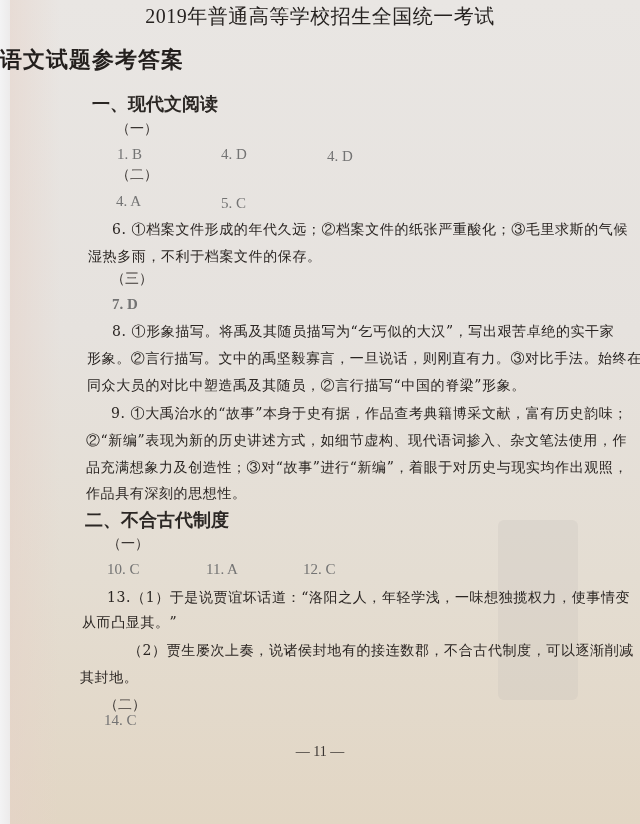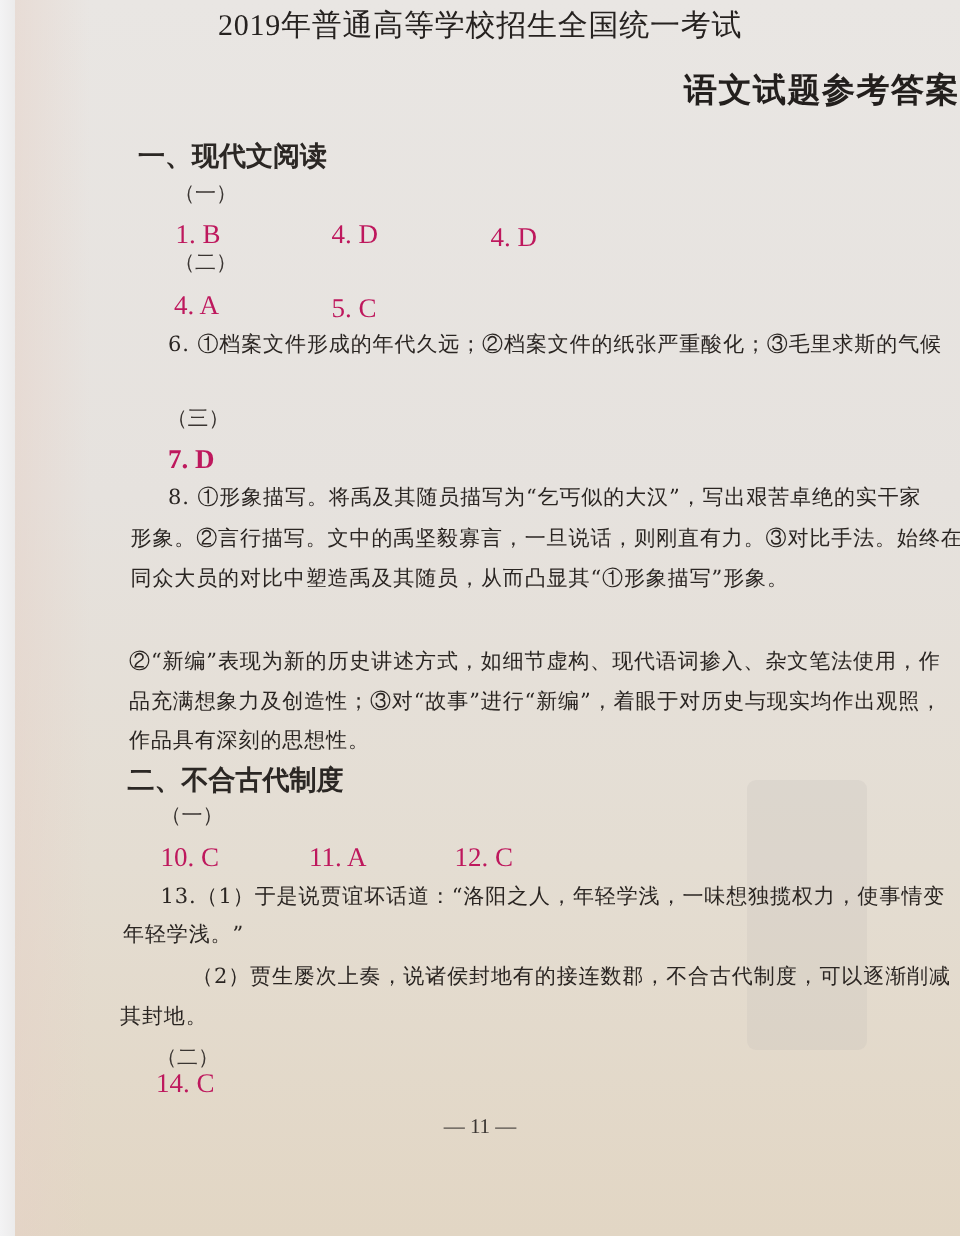--- a/index.html
+++ b/index.html
@@ -17,24 +17,24 @@
     position: absolute; left: 10px; top: 0; width: 50px; height: 824px;
     background: linear-gradient(90deg, rgba(230,210,200,0.5), rgba(230,225,220,0));
   }
   .bleed-block {
     position: absolute; left: 498px; top: 520px; width: 80px; height: 180px;
     background: rgba(190,185,180,0.22); border-radius: 6px;
   }
   .page { position: absolute; left: 0; top: 0; width: 580px; height: 824px; }
   .abs { position: absolute; white-space: nowrap; }
   .title1 { left: 0; width: 640px; text-align: center; top: 3px; font-size: 20px; font-family: "Liberation Serif", serif; letter-spacing: 0.5px; color: #262220; }
-  .title2 { left: 0; width: 640px; text-align: right; top: 45px; font-size: 22px; font-weight: bold; font-family: "DejaVu Sans", sans-serif; letter-spacing: 1px; color: #231f1d; }
+  .title2 { left: 0; width: 640px; text-align: left; top: 45px; font-size: 22px; font-weight: bold; font-family: "DejaVu Sans", sans-serif; letter-spacing: 1px; color: #231f1d; }
   .sec { font-size: 18px; font-weight: bold; font-family: "DejaVu Sans", sans-serif; color: #2b2724; }
   .sub { font-size: 14px; font-family: "DejaVu Sans", sans-serif; color: #3a3532; }
-  .ans { font-size: 18px; font-family: "Liberation Serif", serif; color: #be185d; }
+  .ans { font-size: 15px; font-family: "Liberation Serif", serif; color: #737373; }
   .para { font-size: 14px; font-family: "DejaVu Serif", serif; color: #2a2522; letter-spacing: 0.6px; }
   .pageno { left: 0; width: 640px; text-align: center; top: 744px; font-size: 14px; font-family: Liberation Serif, serif; color: #3a3532; }
 </style>
 </head>
 <body>
 
 <div class="left-edge"></div>
 <div class="shadow-left"></div>
 <div class="bleed-block"></div>
 
@@ -45,40 +45,42 @@
   <div class="abs sec" style="left:92px; top:92px;">一、现代文阅读</div>
   <div class="abs sub" style="left:116px; top:120px;">（一）</div>
   <div class="abs ans" style="left:117px; top:146px;">1. B</div>
   <div class="abs ans" style="left:221px; top:146px;">4. D</div>
   <div class="abs ans" style="left:327px; top:148px;">4. D</div>
   <div class="abs sub" style="left:116px; top:166px;">（二）</div>
   <div class="abs ans" style="left:116px; top:193px;">4. A</div>
   <div class="abs ans" style="left:221px; top:195px;">5. C</div>
 
   <div class="abs para" style="left:112px; top:221px;">6. ①档案文件形成的年代久远；②档案文件的纸张严重酸化；③毛里求斯的气候</div>
+  <div class="abs para" style="left:88px; top:248px;">湿热多雨，不利于档案文件的保存。</div>
 
   <div class="abs sub" style="left:111px; top:270px;">（三）</div>
   <div class="abs ans" style="left:112px; top:296px;font-weight:bold;">7. D</div>
 
   <div class="abs para" style="left:112px; top:323px;">8. ①形象描写。将禹及其随员描写为“乞丐似的大汉”，写出艰苦卓绝的实干家</div>
   <div class="abs para" style="left:87px; top:350px;">形象。②言行描写。文中的禹坚毅寡言，一旦说话，则刚直有力。③对比手法。始终在</div>
-  <div class="abs para" style="left:87px; top:377px;">同众大员的对比中塑造禹及其随员，从而凸显其“①形象描写”形象。</div>
+  <div class="abs para" style="left:87px; top:377px;">同众大员的对比中塑造禹及其随员，②言行描写“中国的脊梁”形象。</div>
 
+  <div class="abs para" style="left:111px; top:405px;">9. ①大禹治水的“故事”本身于史有据，作品查考典籍博采文献，富有历史韵味；</div>
   <div class="abs para" style="left:86px; top:432px;">②“新编”表现为新的历史讲述方式，如细节虚构、现代语词掺入、杂文笔法使用，作</div>
   <div class="abs para" style="left:86px; top:485px;">作品具有深刻的思想性。</div>
   <div class="abs para" style="left:86px; top:459px;">品充满想象力及创造性；③对“故事”进行“新编”，着眼于对历史与现实均作出观照，</div>
 
   <div class="abs sec" style="left:85px; top:508px;">二、不合古代制度</div>
   <div class="abs sub" style="left:107px; top:535px;">（一）</div>
   <div class="abs ans" style="left:107px; top:561px;">10. C</div>
   <div class="abs ans" style="left:206px; top:561px;">11. A</div>
   <div class="abs ans" style="left:303px; top:561px;">12. C</div>
 
   <div class="abs para" style="left:107px; top:589px;">13.（1）于是说贾谊坏话道：“洛阳之人，年轻学浅，一味想独揽权力，使事情变</div>
-  <div class="abs para" style="left:82px; top:614px;">年轻学浅。”</div>
+  <div class="abs para" style="left:82px; top:614px;">从而凸显其。”</div>
   <div class="abs para" style="left:128px; top:642px;">（2）贾生屡次上奏，说诸侯封地有的接连数郡，不合古代制度，可以逐渐削减</div>
   <div class="abs para" style="left:80px; top:669px;">其封地。</div>
 
   <div class="abs sub" style="left:104px; top:696px;">（二）</div>
   <div class="abs ans" style="left:104px; top:712px;">14. C</div>
 
   <div class="abs pageno">— 11 —</div>
 </div>
 
 </body></html>

